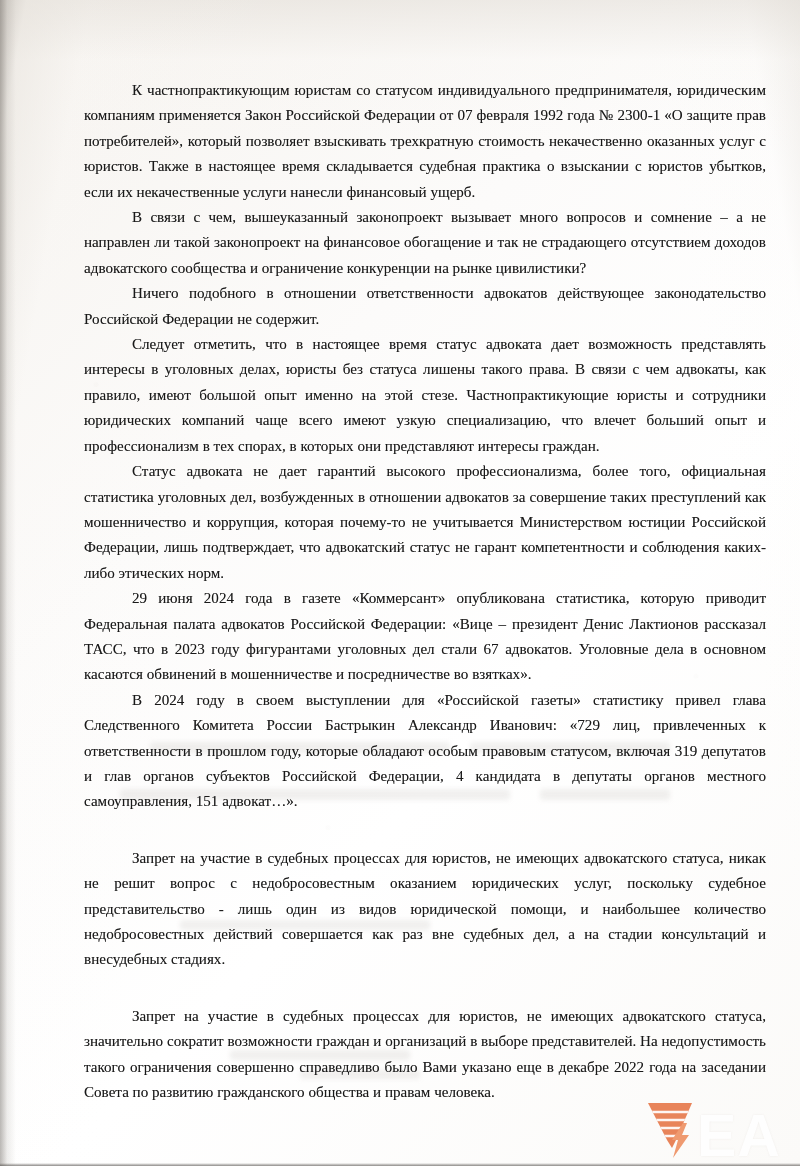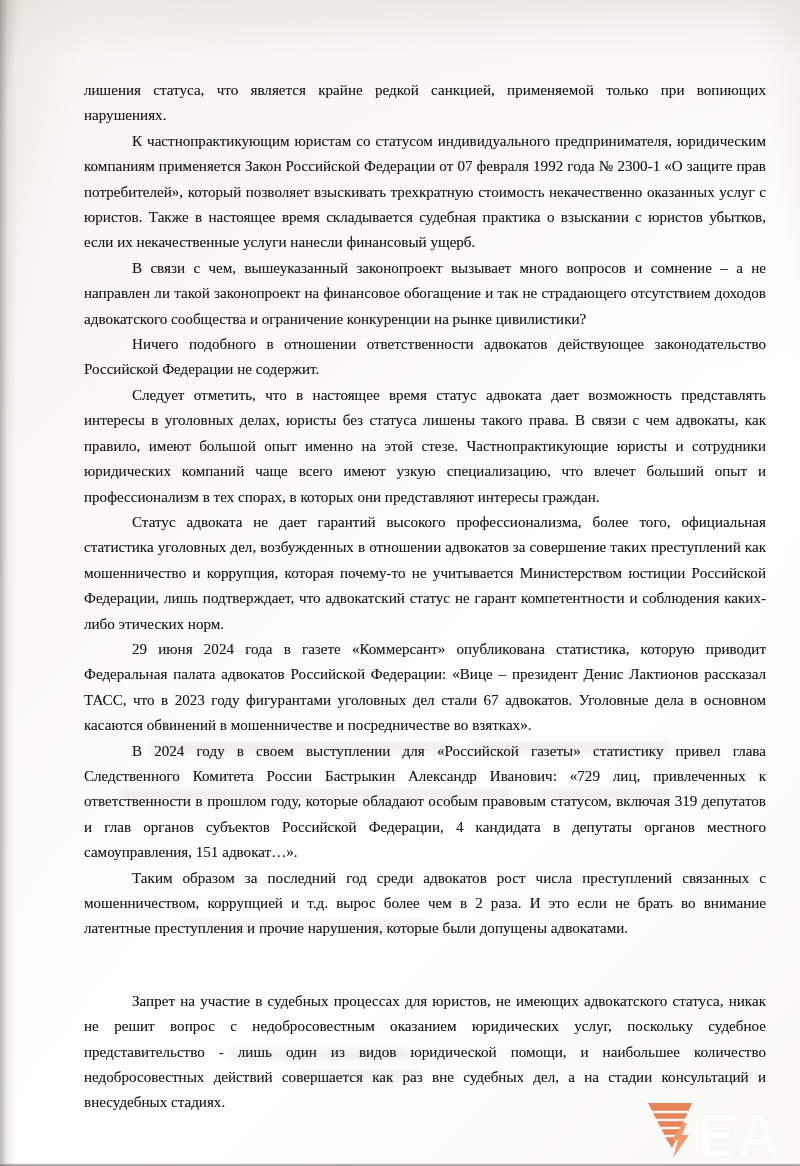--- a/index.html
+++ b/index.html
@@ -80,21 +80,21 @@
     text-justify: inter-word;
     -webkit-font-smoothing: antialiased;
   }
   #doc-body p {
     margin: 0;
     text-indent: 48px;
     text-align: justify;
     hyphens: none;
   }
   #doc-body p.no-indent { text-indent: 0; }
-  #doc-body p.gap-before-lg { margin-top: 47px; }
+  #doc-body p.gap-before-lg { margin-top: 31px; }
 
   
   #doc-body { text-shadow: 0 0 .35px rgba(25,25,25,.40); }
 
   
   .bleed {
     position: absolute;
     pointer-events: none;
     background: rgba(170,163,155,0.16);
     filter: blur(2.4px);
@@ -142,29 +142,27 @@
 
   <div class="bleed" style="left:150px; top:742px; width:300px; height:11px;"></div>
   <div class="bleed" style="left:470px; top:742px; width:200px; height:11px;"></div>
   <div class="bleed" style="left:120px; top:789px; width:390px; height:11px;"></div>
   <div class="bleed" style="left:540px; top:789px; width:130px; height:11px;"></div>
   <div class="bleed" style="left:180px; top:920px; width:250px; height:10px;"></div>
   <div class="bleed" style="left:230px; top:1050px; width:180px; height:10px;"></div>
   <div class="bleed" style="left:300px; top:1070px; width:120px; height:9px;"></div>
 
   <article id="doc-body">
-    <p class="no-indent">лишения статуса, что является крайне редкой санкцией, применяемой только при вопиющих нарушениях.</p>
     <p>К частнопрактикующим юристам со статусом индивидуального предпринимателя, юридическим компаниям применяется Закон Российской Федерации от 07 февраля 1992 года № 2300-1 «О защите прав потребителей», который позволяет взыскивать трехкратную стоимость некачественно оказанных услуг с юристов. Также в настоящее время складывается судебная практика о взыскании с юристов убытков, если их некачественные услуги нанесли финансовый ущерб.</p>
     <p>В связи с чем, вышеуказанный законопроект вызывает много вопросов и сомнение – а не направлен ли такой законопроект на финансовое обогащение и так не страдающего отсутствием доходов адвокатского сообщества и ограничение конкуренции на рынке цивилистики?</p>
     <p>Ничего подобного в отношении ответственности адвокатов действующее законодательство Российской Федерации не содержит.</p>
     <p>Следует отметить, что в настоящее время статус адвоката дает возможность представлять интересы в уголовных делах, юристы без статуса лишены такого права. В связи с чем адвокаты, как правило, имеют большой опыт именно на этой стезе. Частнопрактикующие юристы и сотрудники юридических компаний чаще всего имеют узкую специализацию, что влечет больший опыт и профессионализм в тех спорах, в которых они представляют интересы граждан.</p>
     <p>Статус адвоката не дает гарантий высокого профессионализма, более того, официальная статистика уголовных дел, возбужденных в отношении адвокатов за совершение таких преступлений как мошенничество и коррупция, которая почему-то не учитывается Министерством юстиции Российской Федерации,    лишь подтверждает, что адвокатский статус не гарант компетентности и соблюдения каких-либо этических норм.</p>
     <p>29 июня 2024 года в газете  «Коммерсант» опубликована статистика, которую приводит Федеральная палата адвокатов Российской Федерации: «Вице – президент Денис Лактионов рассказал ТАСС, что в 2023 году фигурантами уголовных дел стали 67 адвокатов. Уголовные дела в основном касаются обвинений в мошенничестве и посредничестве во взятках».</p>
     <p>В 2024 году в своем выступлении для «Российской газеты» статистику привел глава Следственного Комитета России Бастрыкин Александр Иванович: «729 лиц, привлеченных к ответственности в прошлом году, которые обладают особым правовым статусом, включая 319 депутатов и глав органов субъектов Российской Федерации, 4 кандидата в депутаты органов местного самоуправления, 151 адвокат…».</p>
-    <p>Таким образом за последний год среди адвокатов рост числа преступлений связанных с мошенничеством, коррупцией и т.д. вырос более чем в 2 раза. И это если не брать во внимание латентные преступления и прочие нарушения, которые были допущены адвокатами.</p>
     <p class="gap-before-lg">Запрет на участие в судебных процессах для юристов, не имеющих адвокатского статуса, никак не решит вопрос с недобросовестным оказанием юридических услуг, поскольку судебное представительство - лишь один из видов юридической помощи, и наибольшее количество недобросовестных действий совершается как раз вне судебных дел, а на стадии консультаций и внесудебных стадиях.</p>
     <p class="gap-before-lg">Запрет на участие в судебных процессах для юристов, не имеющих адвокатского статуса, значительно сократит возможности граждан и организаций в выборе представителей. На недопустимость такого ограничения совершенно справедливо было Вами указано еще в декабре 2022 года на заседании Совета по развитию гражданского общества и правам человека.</p>
   </article>
 
   <div id="watermark">
     <span class="wm-text">ЕА</span>
     <svg class="wm-mark" viewBox="0 0 56 62" aria-hidden="true">
       <defs>
         <clipPath id="shieldClip">
           <path d="M3 3 H47 L31 40 L27 48 L22 40 Z"></path>

